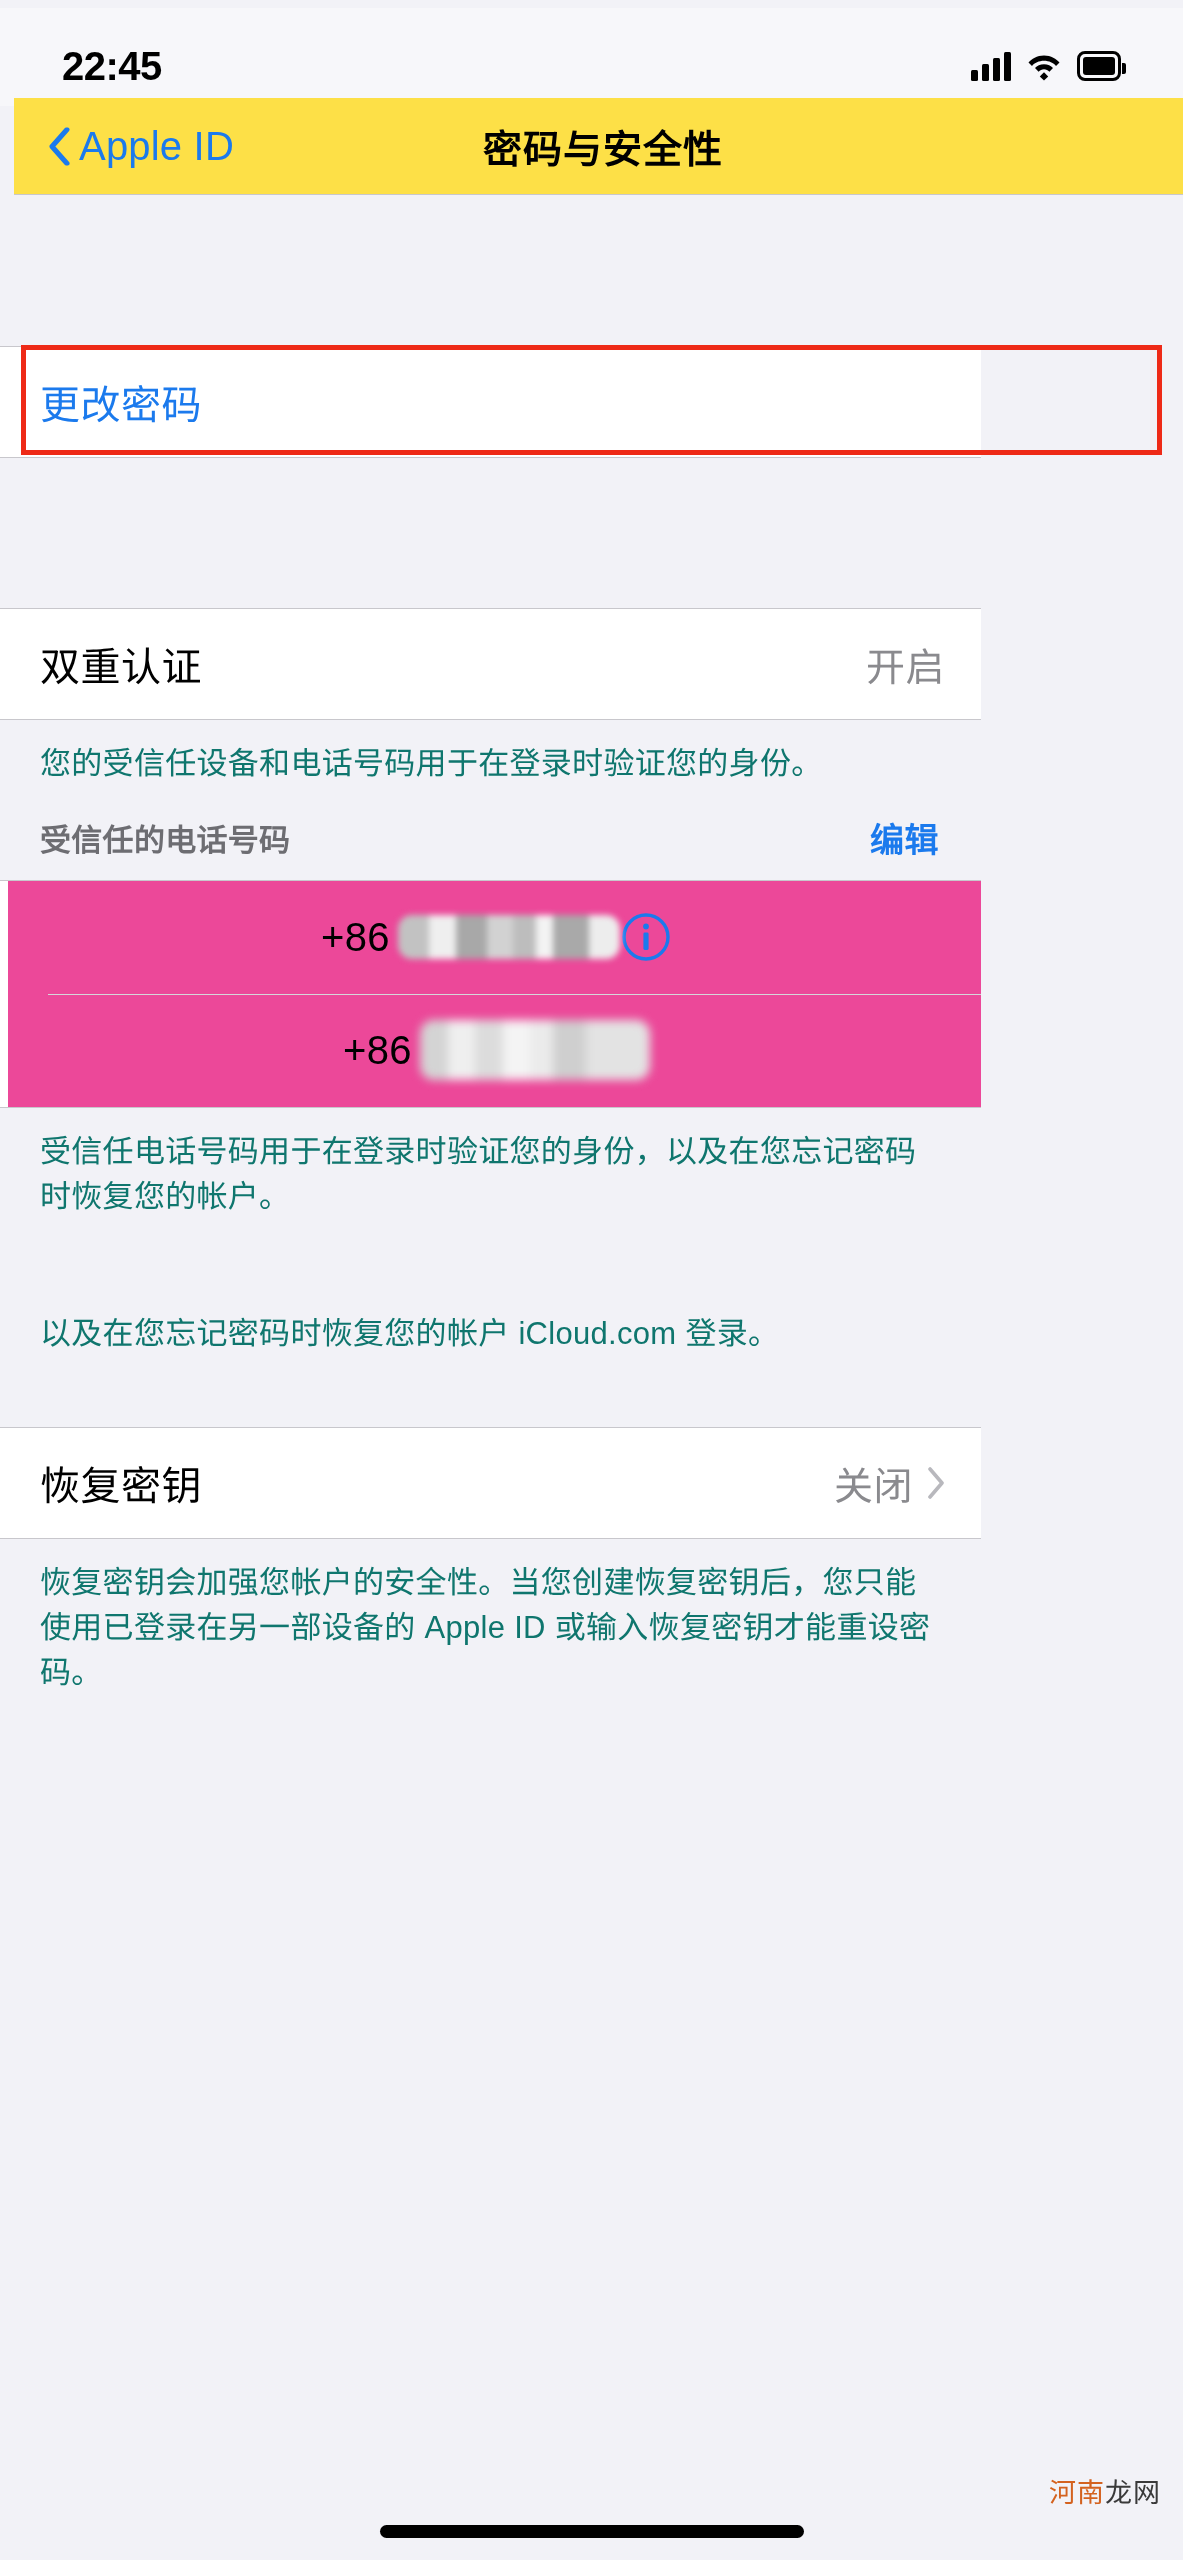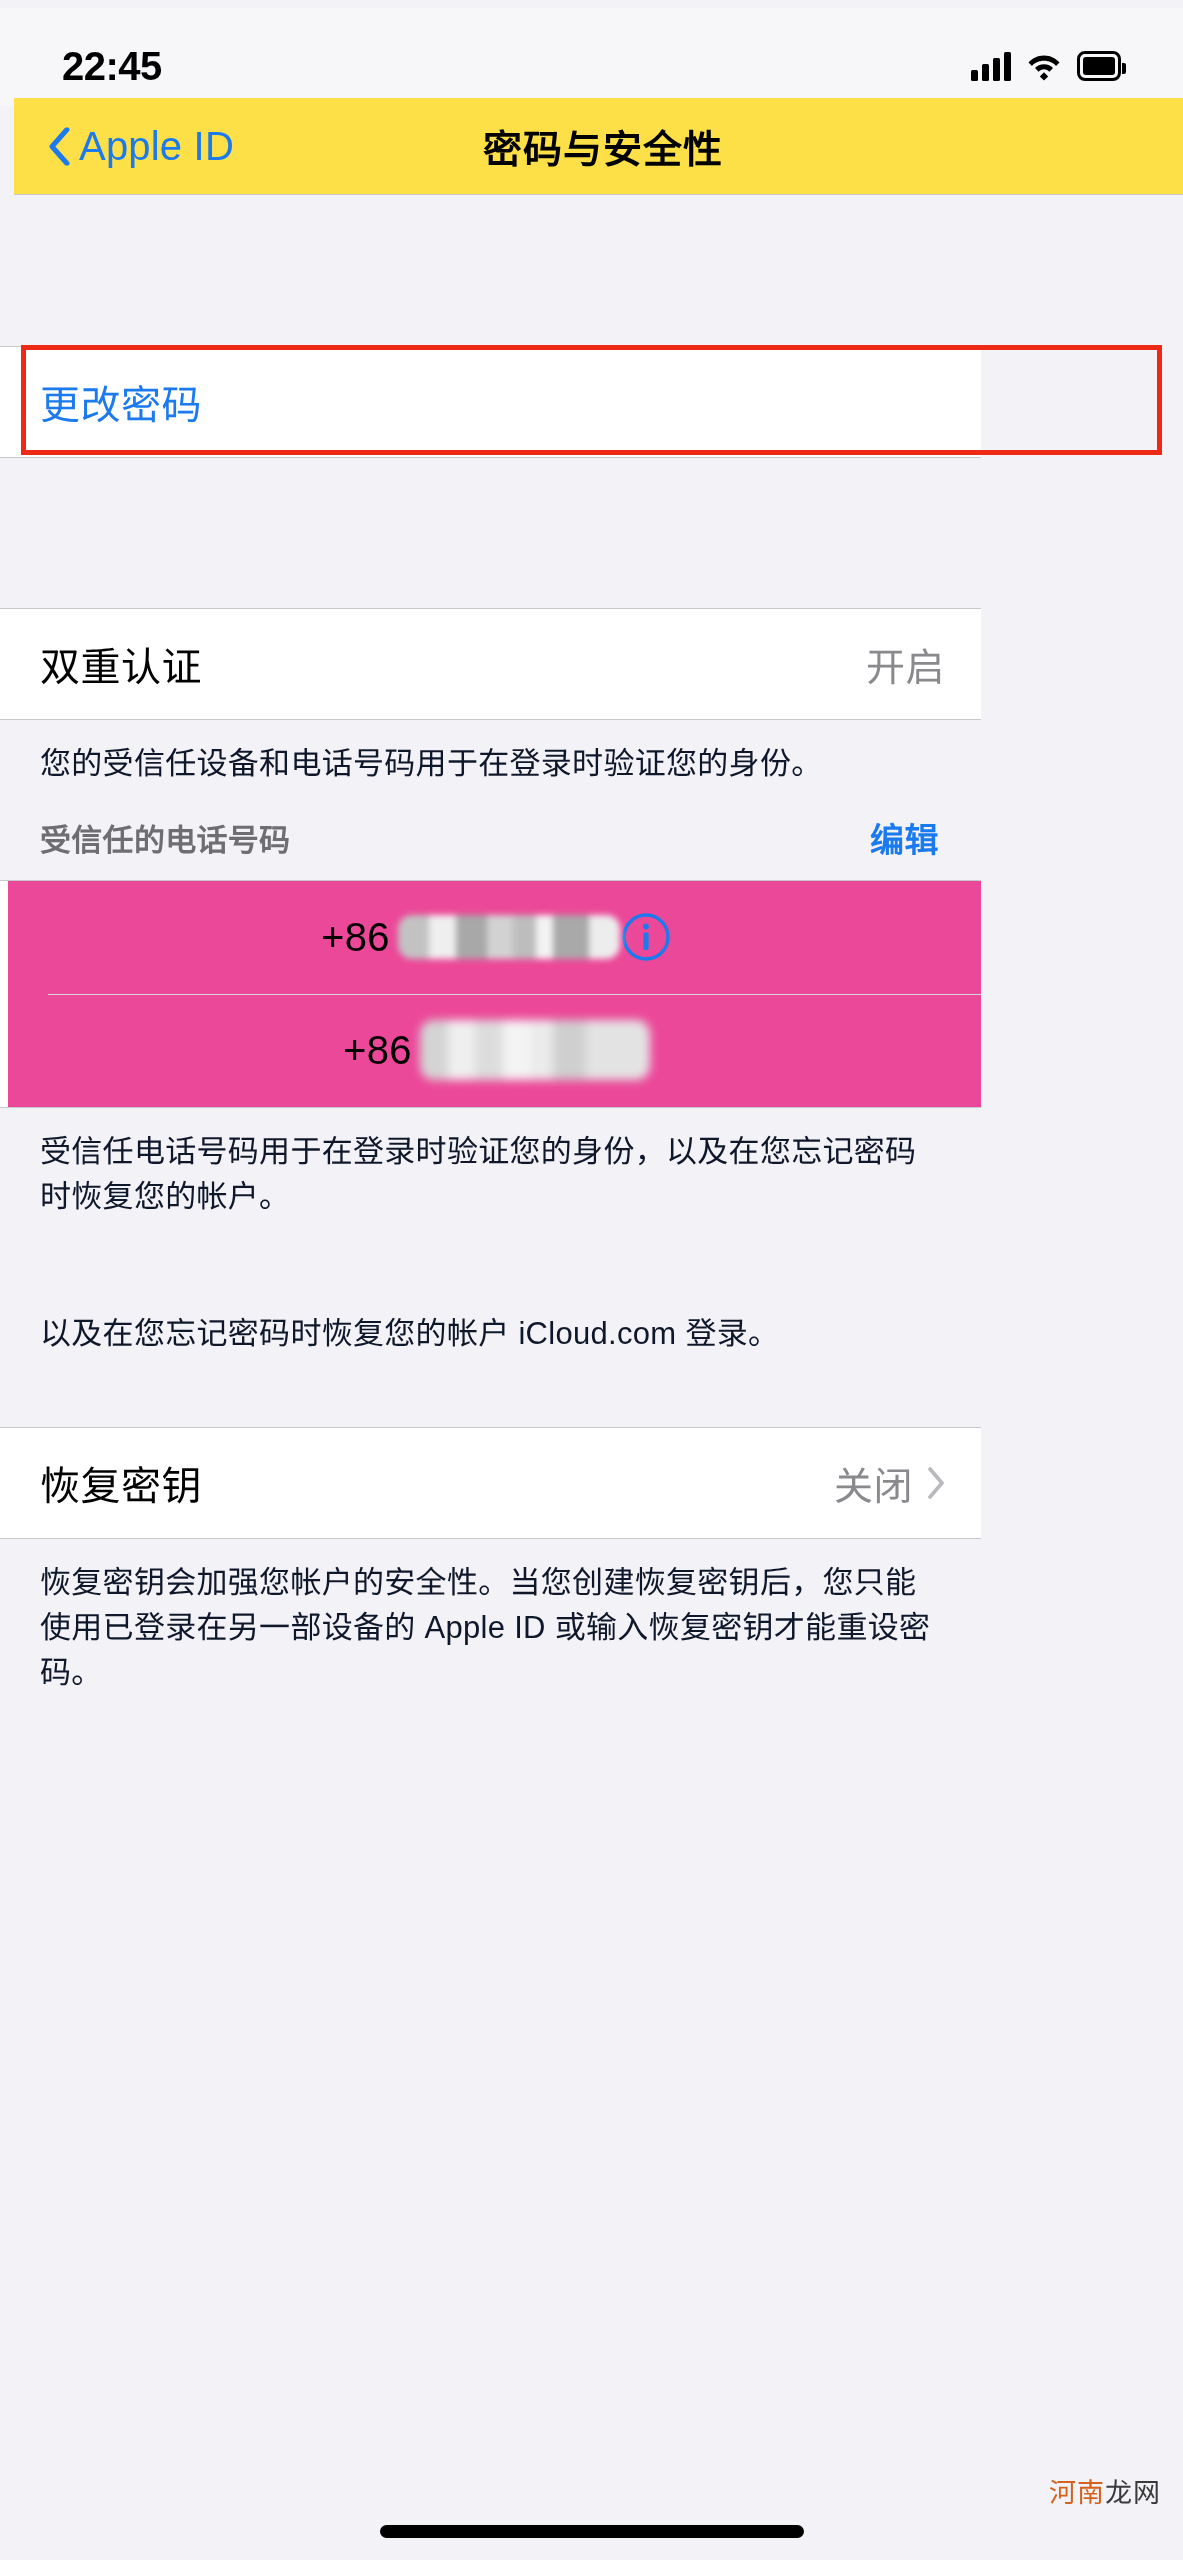--- a/index.html
+++ b/index.html
@@ -172,21 +172,21 @@
     width: 18px; height: 32px; display:block;
   }
 
   .info-icon { width: 52px; height: 52px; display:block; cursor:pointer; }
 
   
   .group-footer {
     padding: 22px 42px 16px 40px;
     font-size: 31px;
     line-height: 1.45;
-    color: #0f172a;
+    color: #0f766e;
     letter-spacing: 0.3px;
   }
   .group-header-row {
     display: flex;
     align-items: center;
     justify-content: space-between;
     padding: 10px 42px 18px 40px;
     font-weight: bold;
   }
   .group-header-label {

